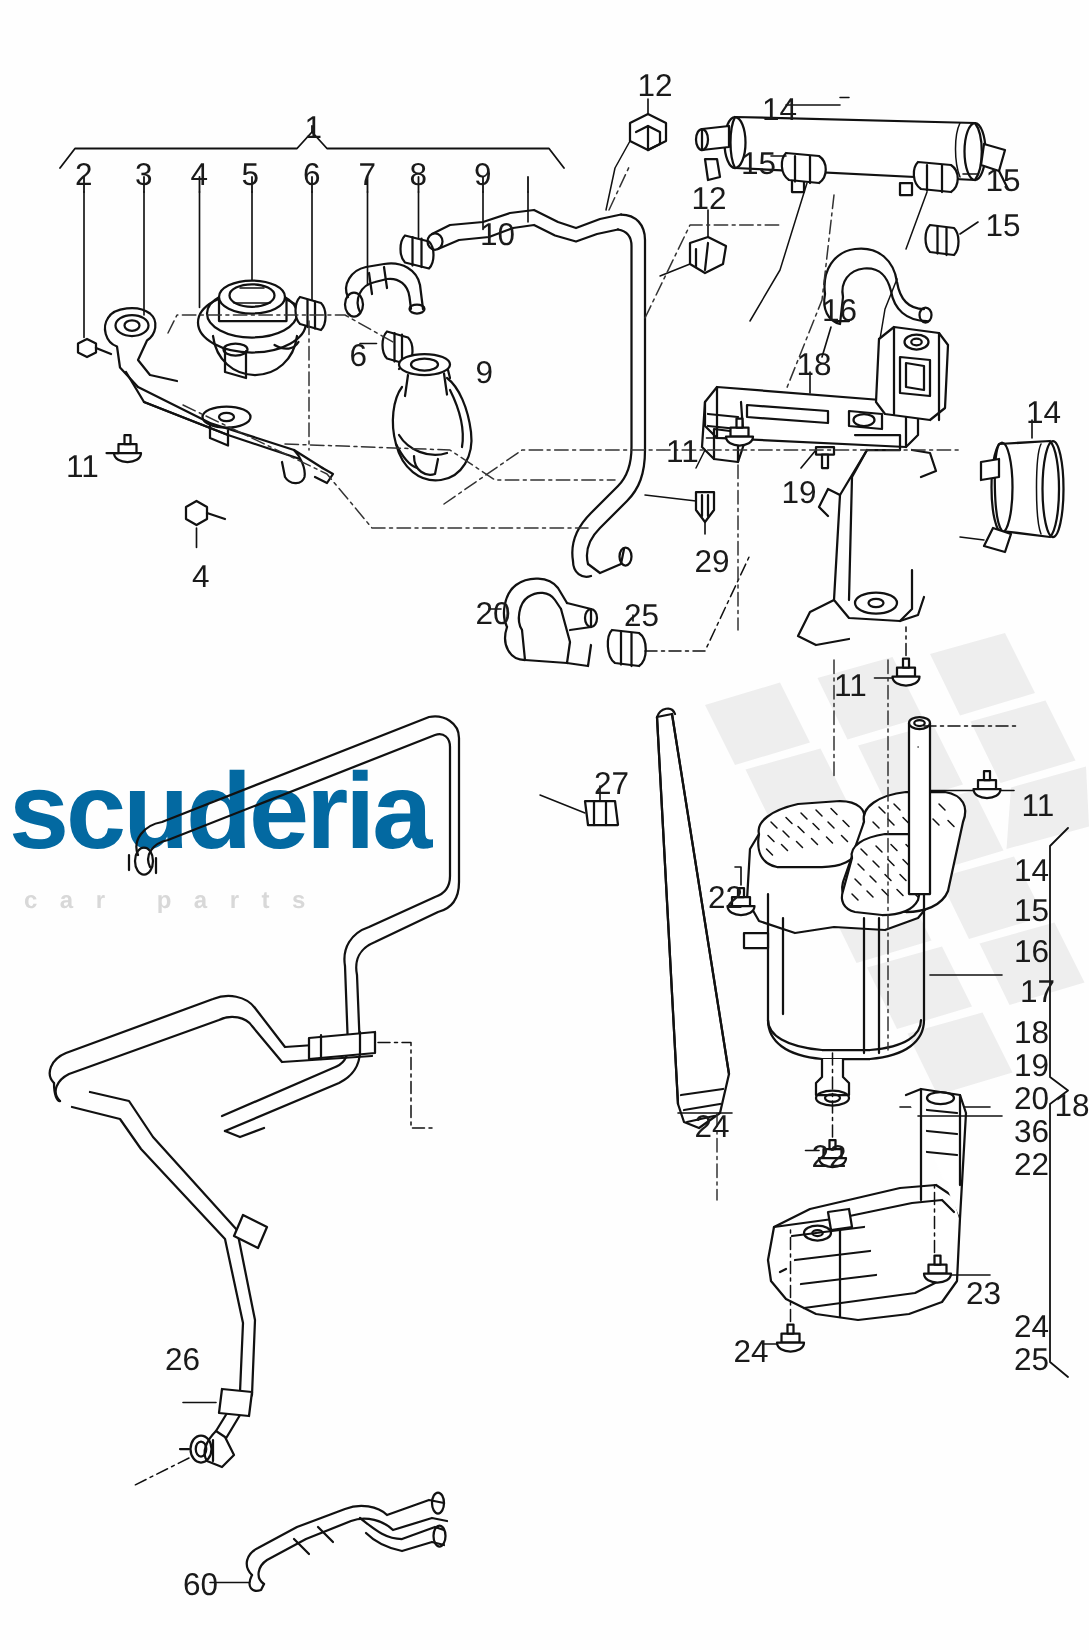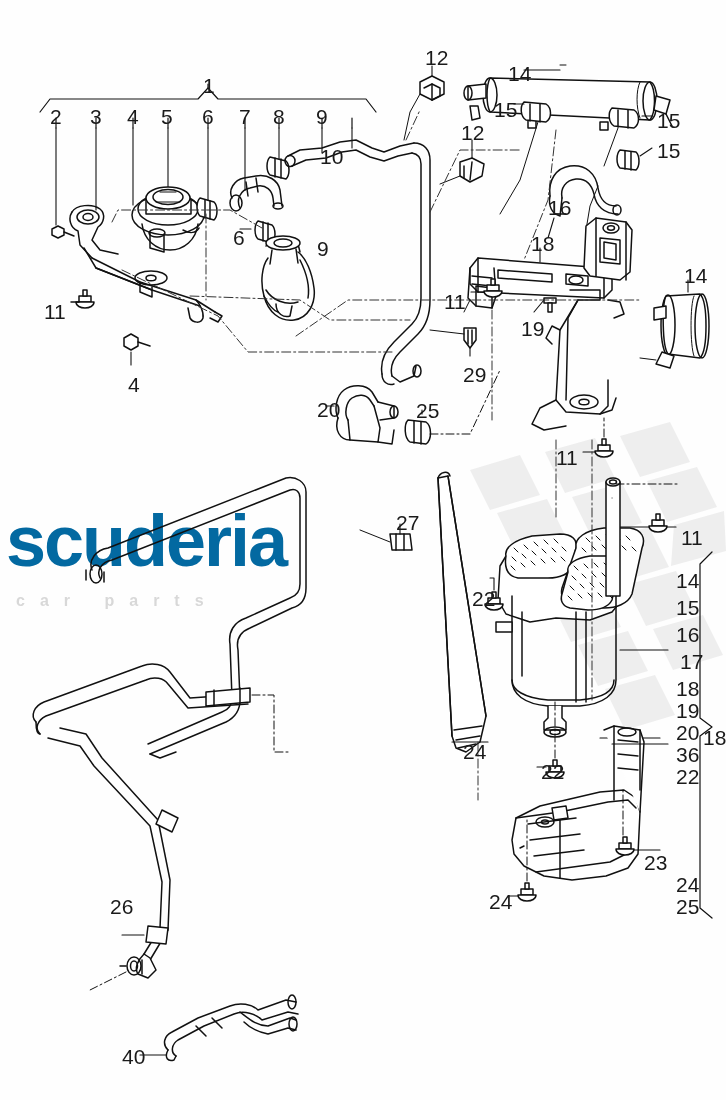--- a/index.html
+++ b/index.html
@@ -449,21 +449,21 @@
       <div class="lbl" style="left: 317px; top: 399px;">20</div>
       <div class="lbl" style="left: 416px; top: 400px;">25</div>
       <div class="lbl" style="left: 556px; top: 447px;">11</div>
       <div class="lbl" style="left: 681px; top: 527px;">11</div>
       <div class="lbl" style="left: 396px; top: 512px;">27</div>
       <div class="lbl" style="left: 472px; top: 588px;">22</div>
       <div class="lbl" style="left: 463px; top: 741px;">24</div>
       <div class="lbl" style="left: 541px; top: 761px;">22</div>
       <div class="lbl" style="left: 489px; top: 891px;">24</div>
       <div class="lbl" style="left: 98px; top: 896px; margin-left: 12px;">26</div>
-      <div class="lbl" style="left: 122px; top: 1046px;">40</div>
+      <div class="lbl" style="left: 122px; top: 1046px;">60</div>
     </div>
   <div id="rightgroup-layer">
       <div class="lbl" style="left: 676px; top: 570px;">14</div>
       <div class="lbl" style="left: 676px; top: 597px;">15</div>
       <div class="lbl" style="left: 676px; top: 624px;">16</div>
       <div class="lbl" style="left: 680px; top: 651px;">17</div>
       <div class="lbl" style="left: 676px; top: 678px;">18</div>
       <div class="lbl" style="left: 676px; top: 700px;">19</div>
       <div class="lbl" style="left: 676px; top: 722px;">20</div>
       <div class="lbl" style="left: 676px; top: 744px;">36</div>

